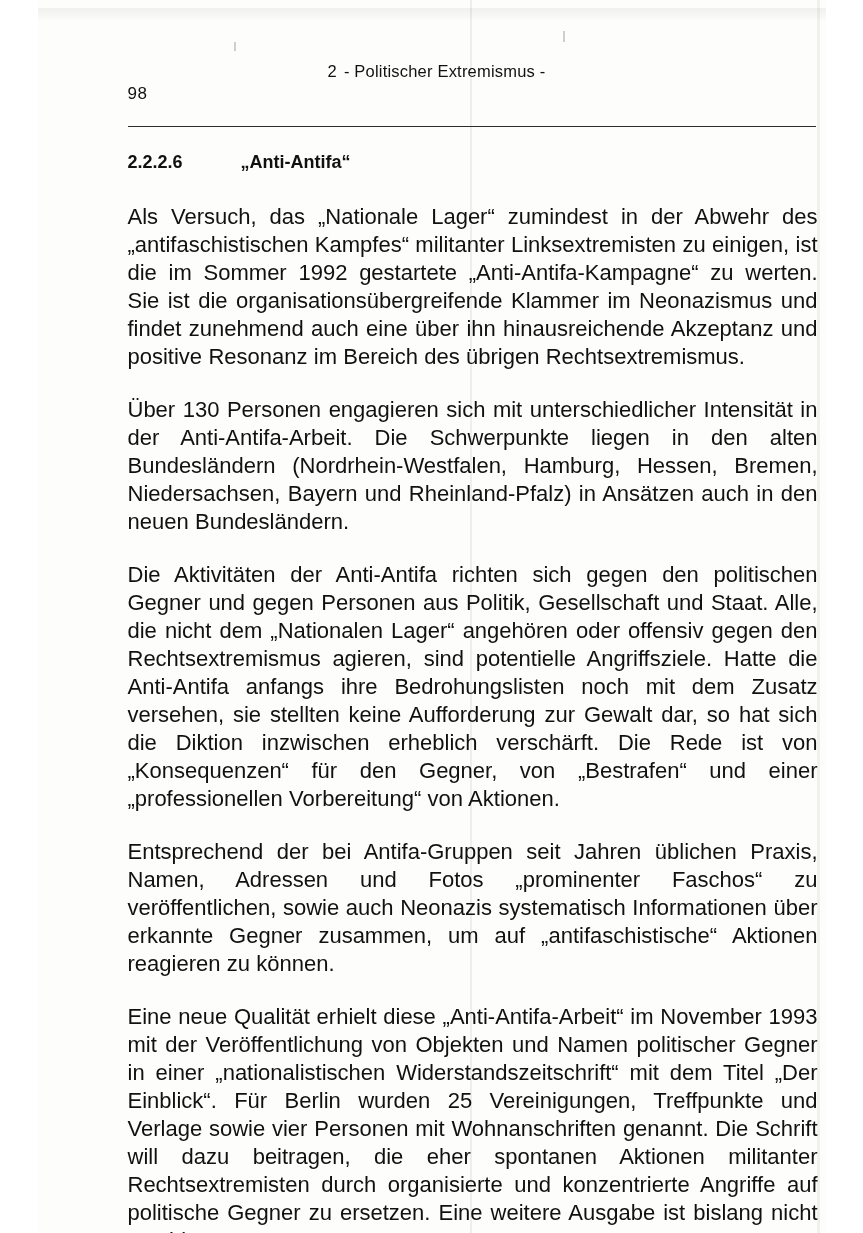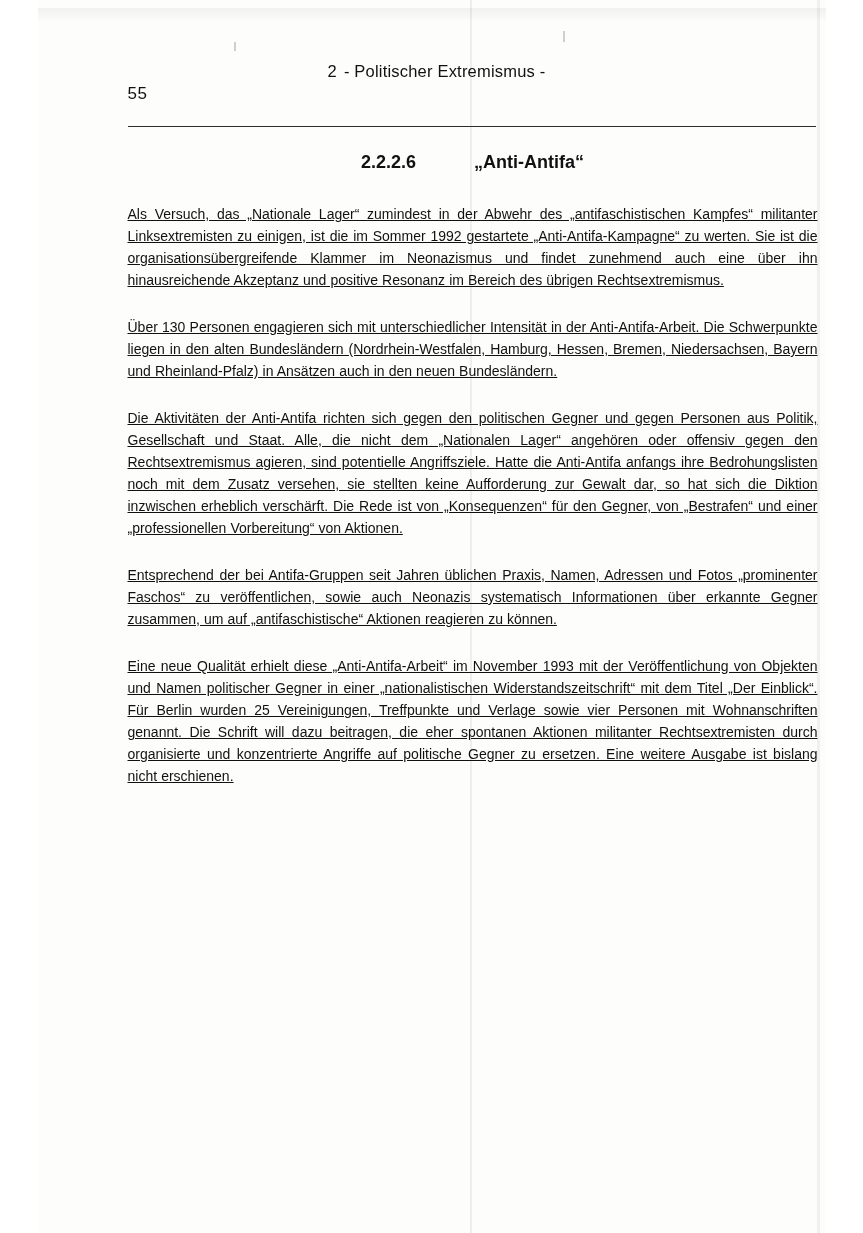--- a/index.html
+++ b/index.html
@@ -89,55 +89,53 @@
     left: 90px;
     width: 690px;
   }
 
   .section-heading {
     display: flex;
     align-items: baseline;
     font-weight: bold;
     font-size: 18px;
     margin: 0 0 30px 0;
-    justify-content: center;
   }
   .section-heading .secnum {
     width: 113px;
     flex: 0 0 113px;
   }
 
   p.body {
     margin: 0 0 25px 0;
-    font-size: 14px;
-    line-height: 22px;
+    font-size: 22px;
+    line-height: 28px;
     text-align: justify;
     text-justify: inter-word;
     hyphens: none;
     word-spacing: 0.2px;
-    text-decoration: underline;
   }
   p.body:last-child { margin-bottom: 0; }
 </style>
 </head>
 <body>
 
 <div class="page">
 
   <div class="scan-edge-top"></div>
   <div class="scan-fold"></div>
   <div class="scan-right-edge"></div>
   <div class="scan-speck" style="left:196px; top:42px; width:2px; height:9px;"></div>
   <div class="scan-speck" style="left:525px; top:31px; width:2px; height:11px;"></div>
 
   <div class="header">
     <div class="running-head">
       <span class="chapnum">2</span><span>- Politischer Extremismus -</span>
     </div>
-    <div class="page-number">55</div>
+    <div class="page-number">98</div>
   </div>
 
   <div class="rule"></div>
 
   <div class="content">
 
     <h2 class="section-heading">
       <span class="secnum">2.2.2.6</span>
       <span>„Anti-Antifa“</span>
     </h2>

